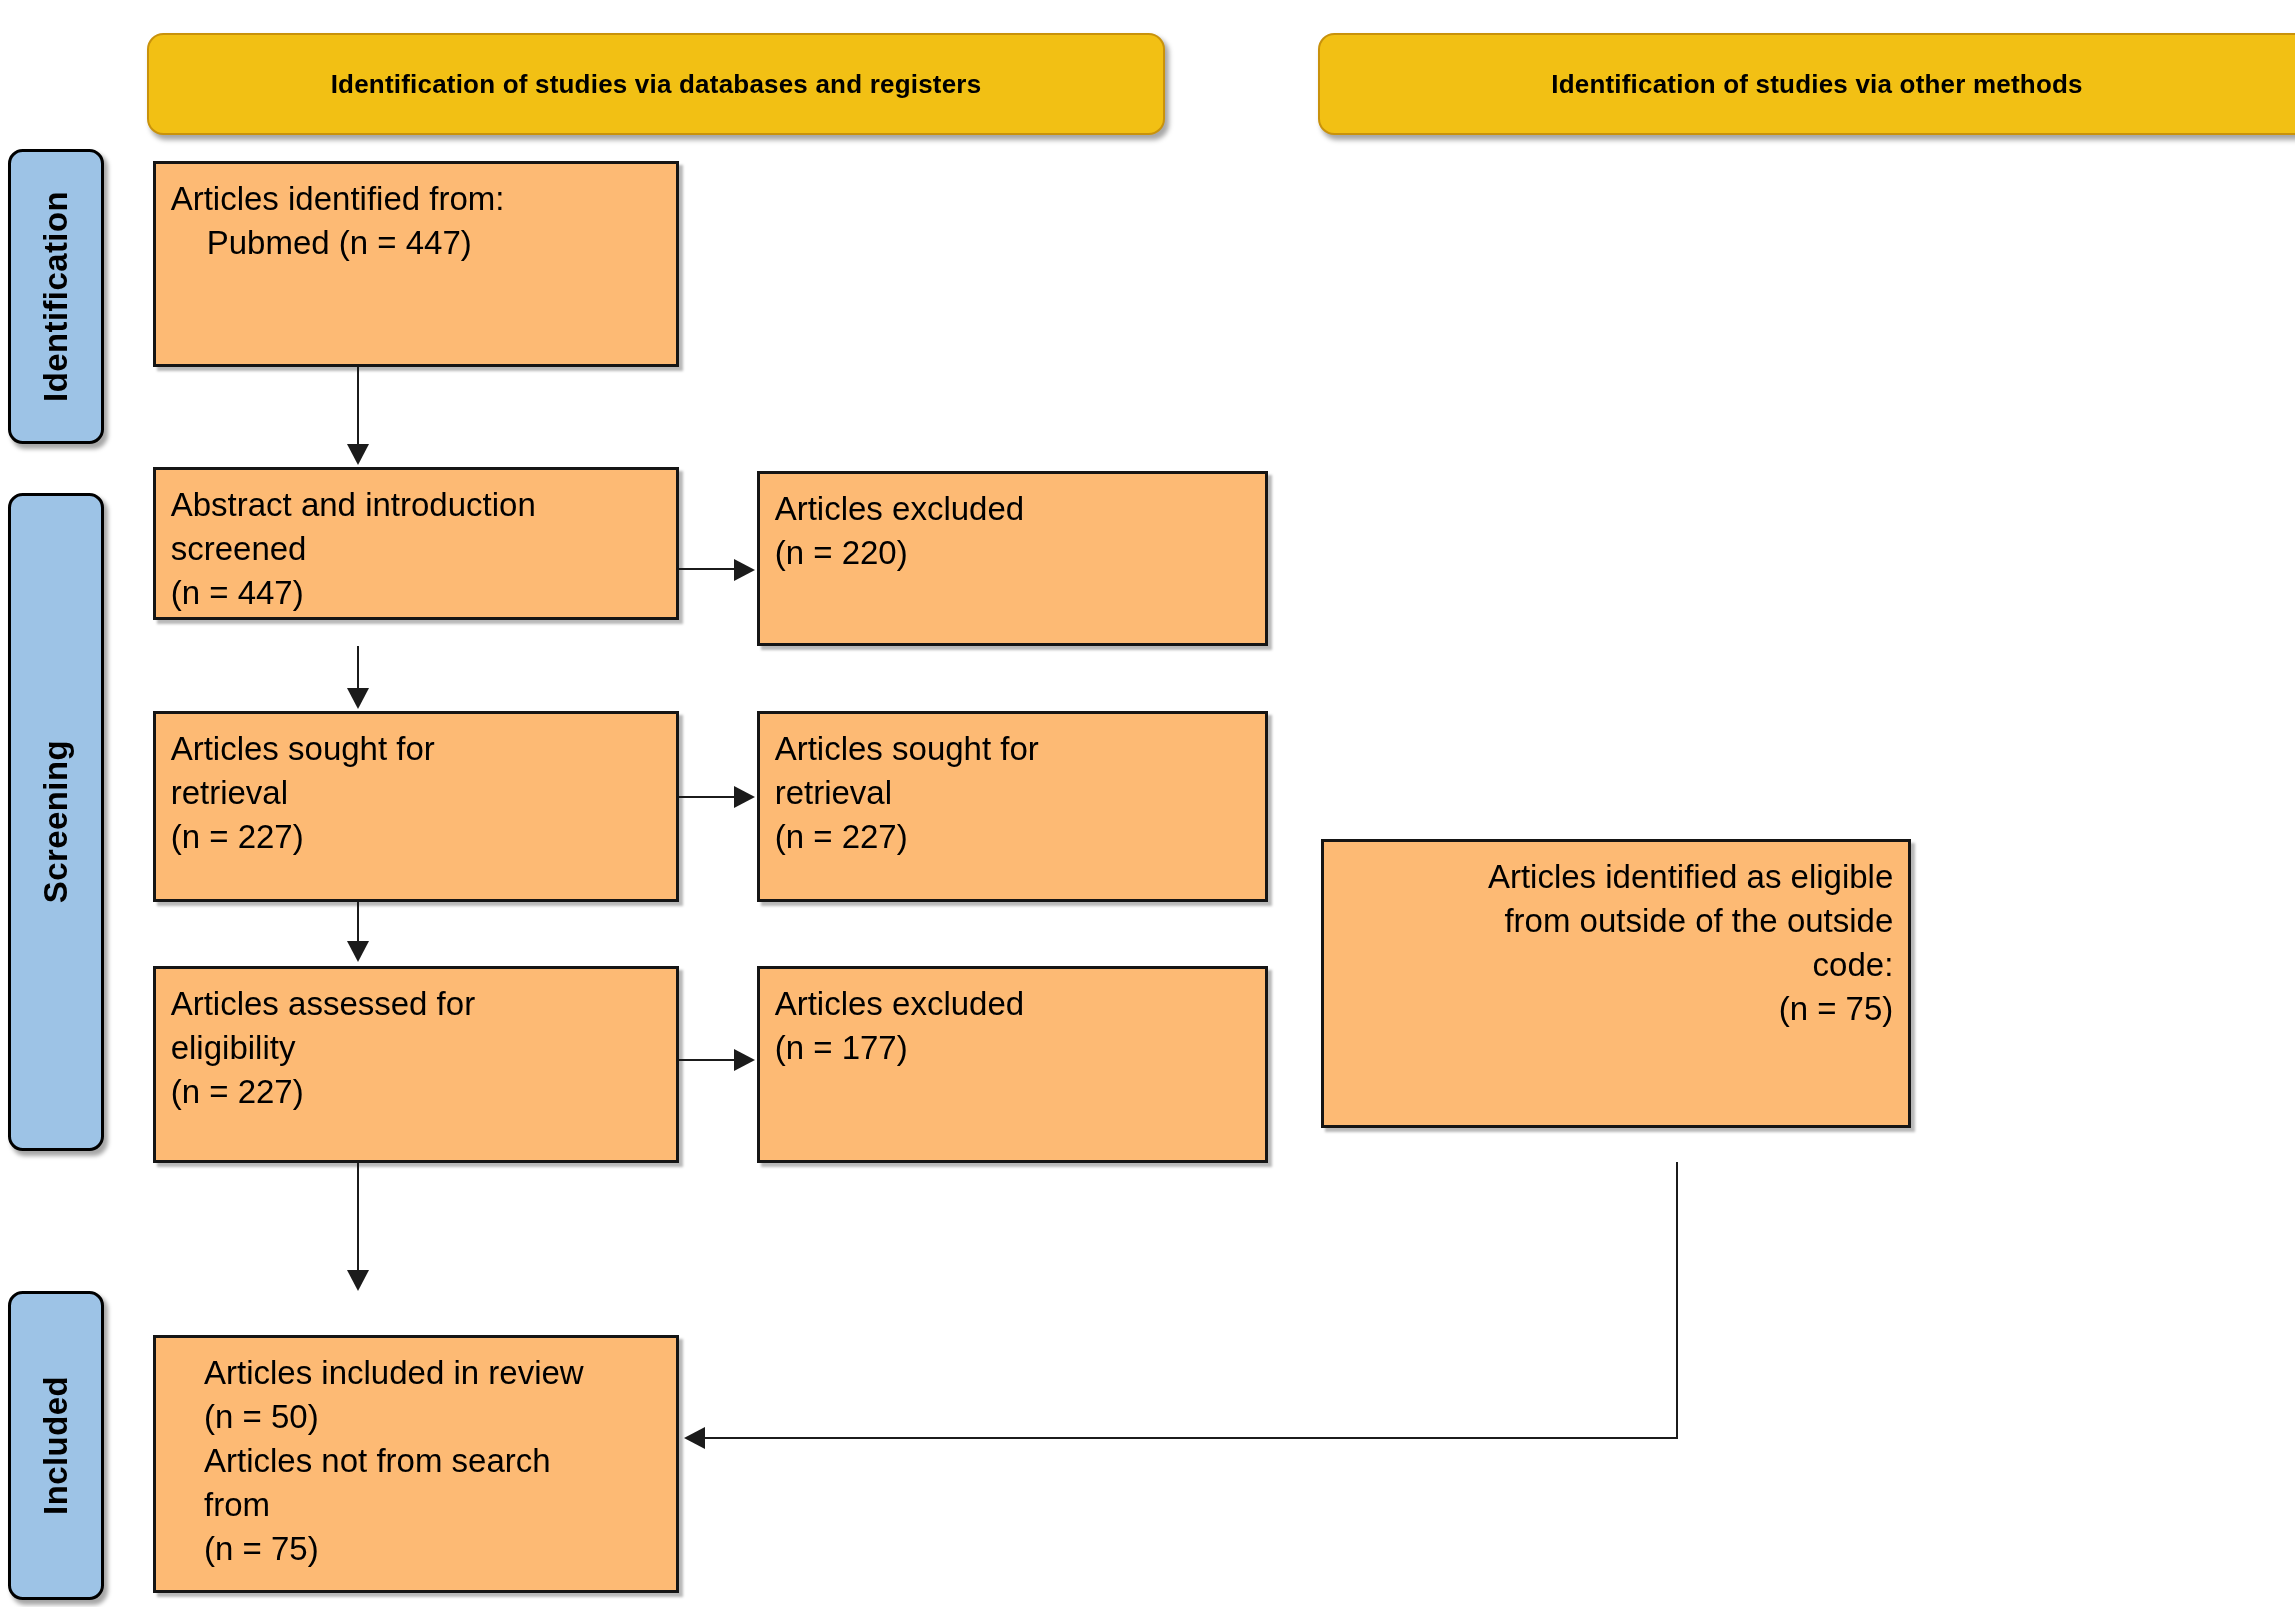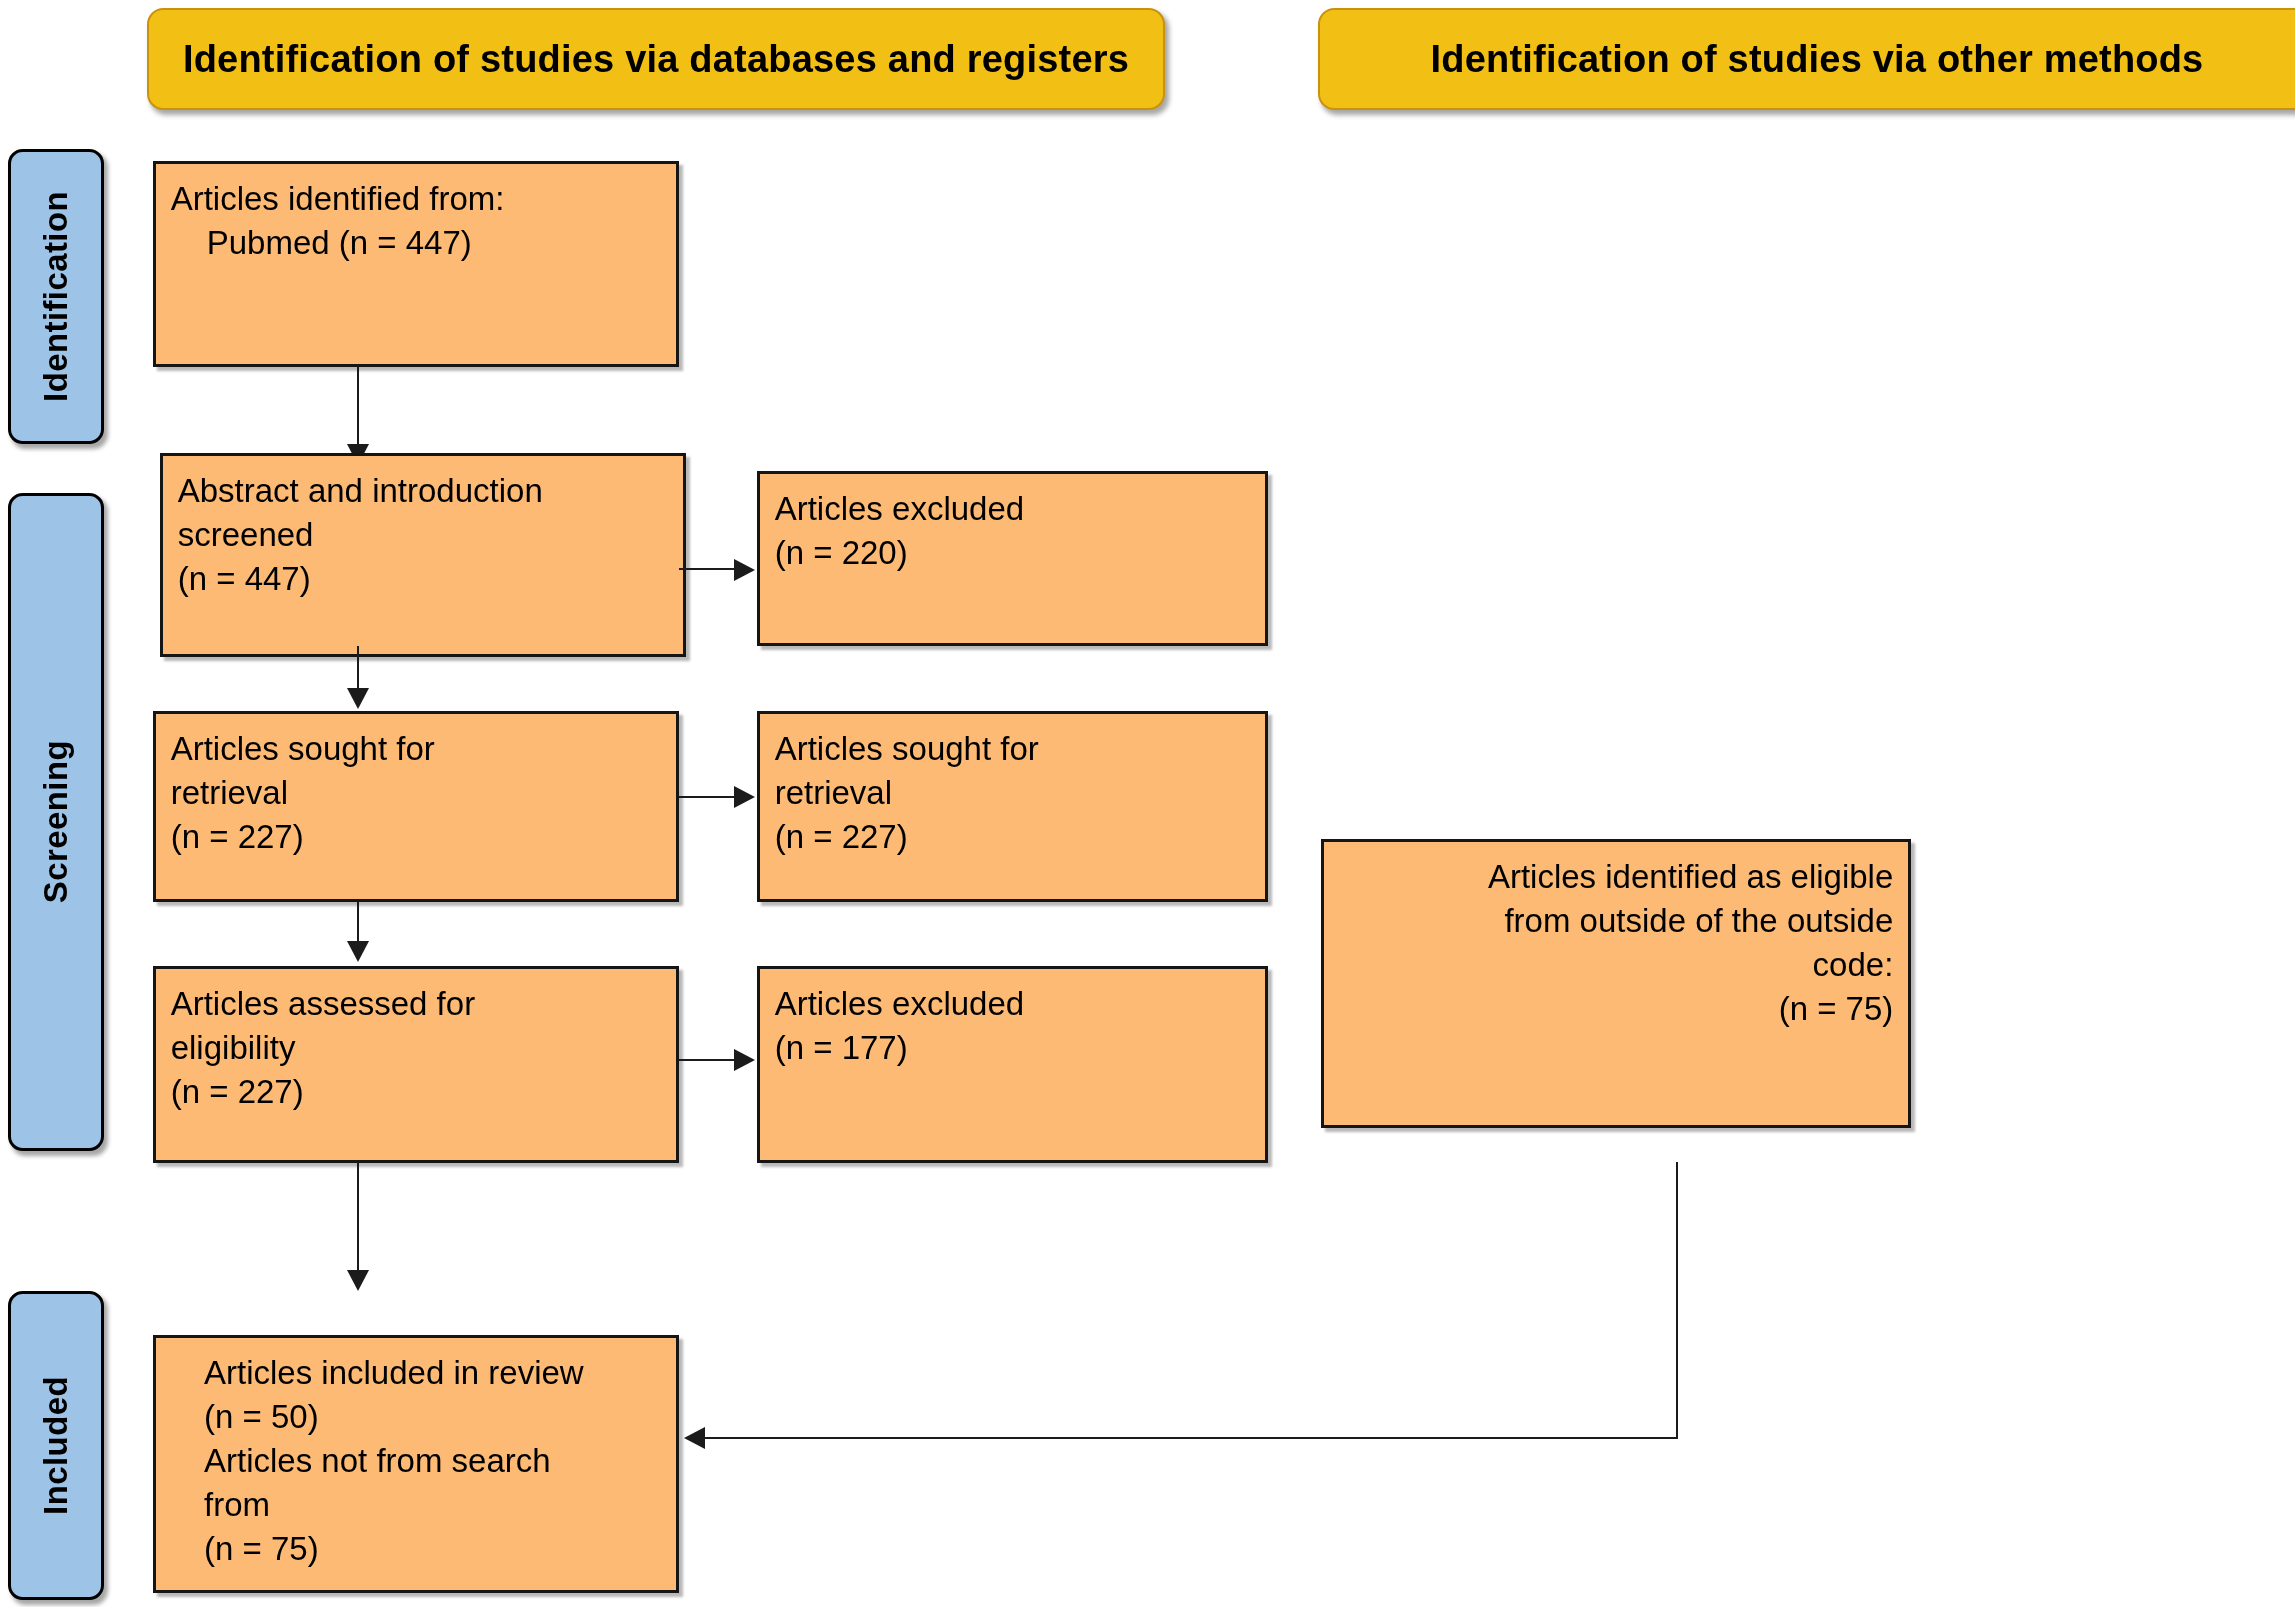--- a/index.html
+++ b/index.html
@@ -25,24 +25,25 @@
     background: #F2C014;
     border: 2.4px solid #C9920B;
     border-radius: 16.3px;
     box-shadow: 3.3px 4.1px 4.9px rgba(0,0,0,0.35);
     display: flex;
     align-items: center;
     justify-content: center;
     text-align: center;
     color: #000000;
     font-weight: bold;
-    font-size: 38px;
+    font-size: 26px;
     letter-spacing: 0.2px;
     box-sizing: border-box;
     padding: 0 14.7px;
+    margin-top: 25px;
   }
 
   
   .stage-tab {
     position: absolute;
     background: #9DC3E6;
     border: 3.3px solid #000000;
     border-radius: 14.7px;
     box-shadow: 3.3px 4.1px 4.1px rgba(0,0,0,0.35);
     display: flex;
@@ -135,21 +136,21 @@
   </div>
 
   <div class="flowbox" style="left:153px; top:161px; width:526px; height:206px;">
     <div class="line">Articles identified from:</div>
     <div class="line indent">Pubmed (n = 447)</div>
   </div>
 
   <div class="conn v" style="left:357px; top:367px; height:91px;"></div>
   <div class="arrowhead down" style="left:347px; top:444px;"></div>
 
-  <div class="flowbox" style="left:153px; top:453px; width:526px; height:204px;margin-left:7px;">
+  <div class="flowbox" style="left:153px; top:467px; width:526px; height:153px;">
     <div class="line">Abstract and introduction</div>
     <div class="line">screened</div>
     <div class="line">(n = 447)</div>
   </div>
 
   <div class="flowbox" style="left:757px; top:471px; width:511px; height:175px;">
     <div class="line">Articles excluded</div>
     <div class="line">(n = 220)</div>
   </div>
 

